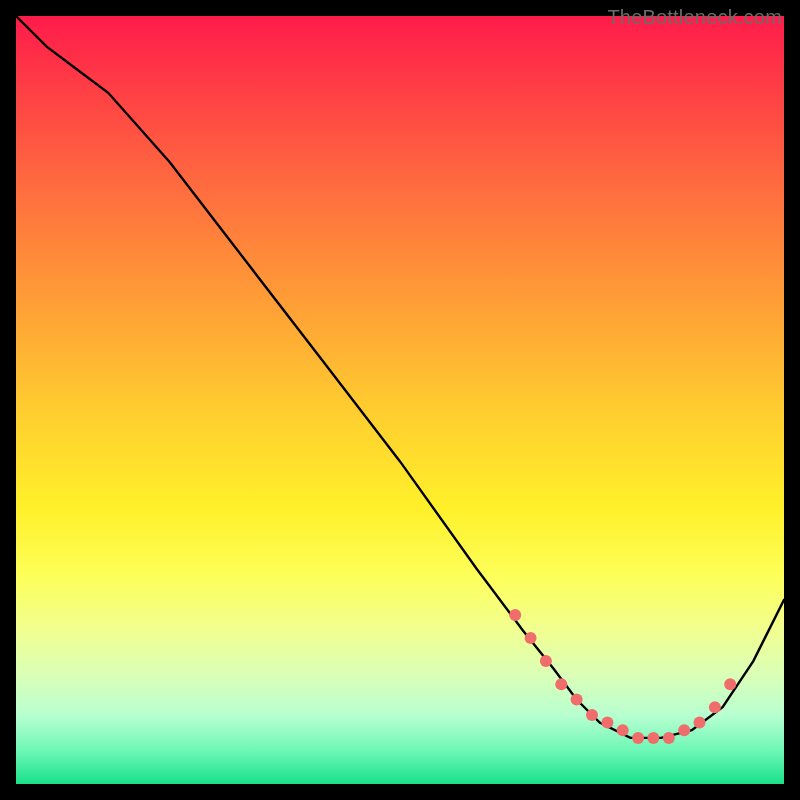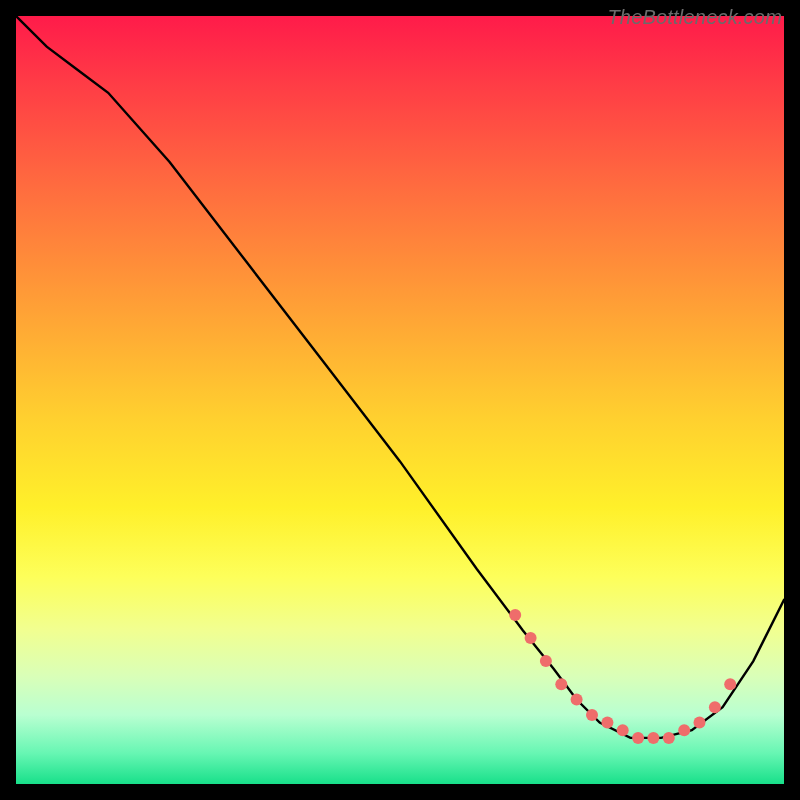--- a/index.html
+++ b/index.html
@@ -8,21 +8,20 @@
     width: 800px;
     height: 800px;
     background: #000;
     font-family: Arial, Helvetica, sans-serif;
     overflow: hidden;
   }
   .wrap {
     position: relative;
     width: 800px;
     height: 800px;
-    font-style: italic;
   }
   .plot {
     position: absolute;
     left: 16px;
     top: 16px;
     width: 768px;
     height: 768px;
     background: linear-gradient(
       to bottom,
       #ff1b4a 0%,

